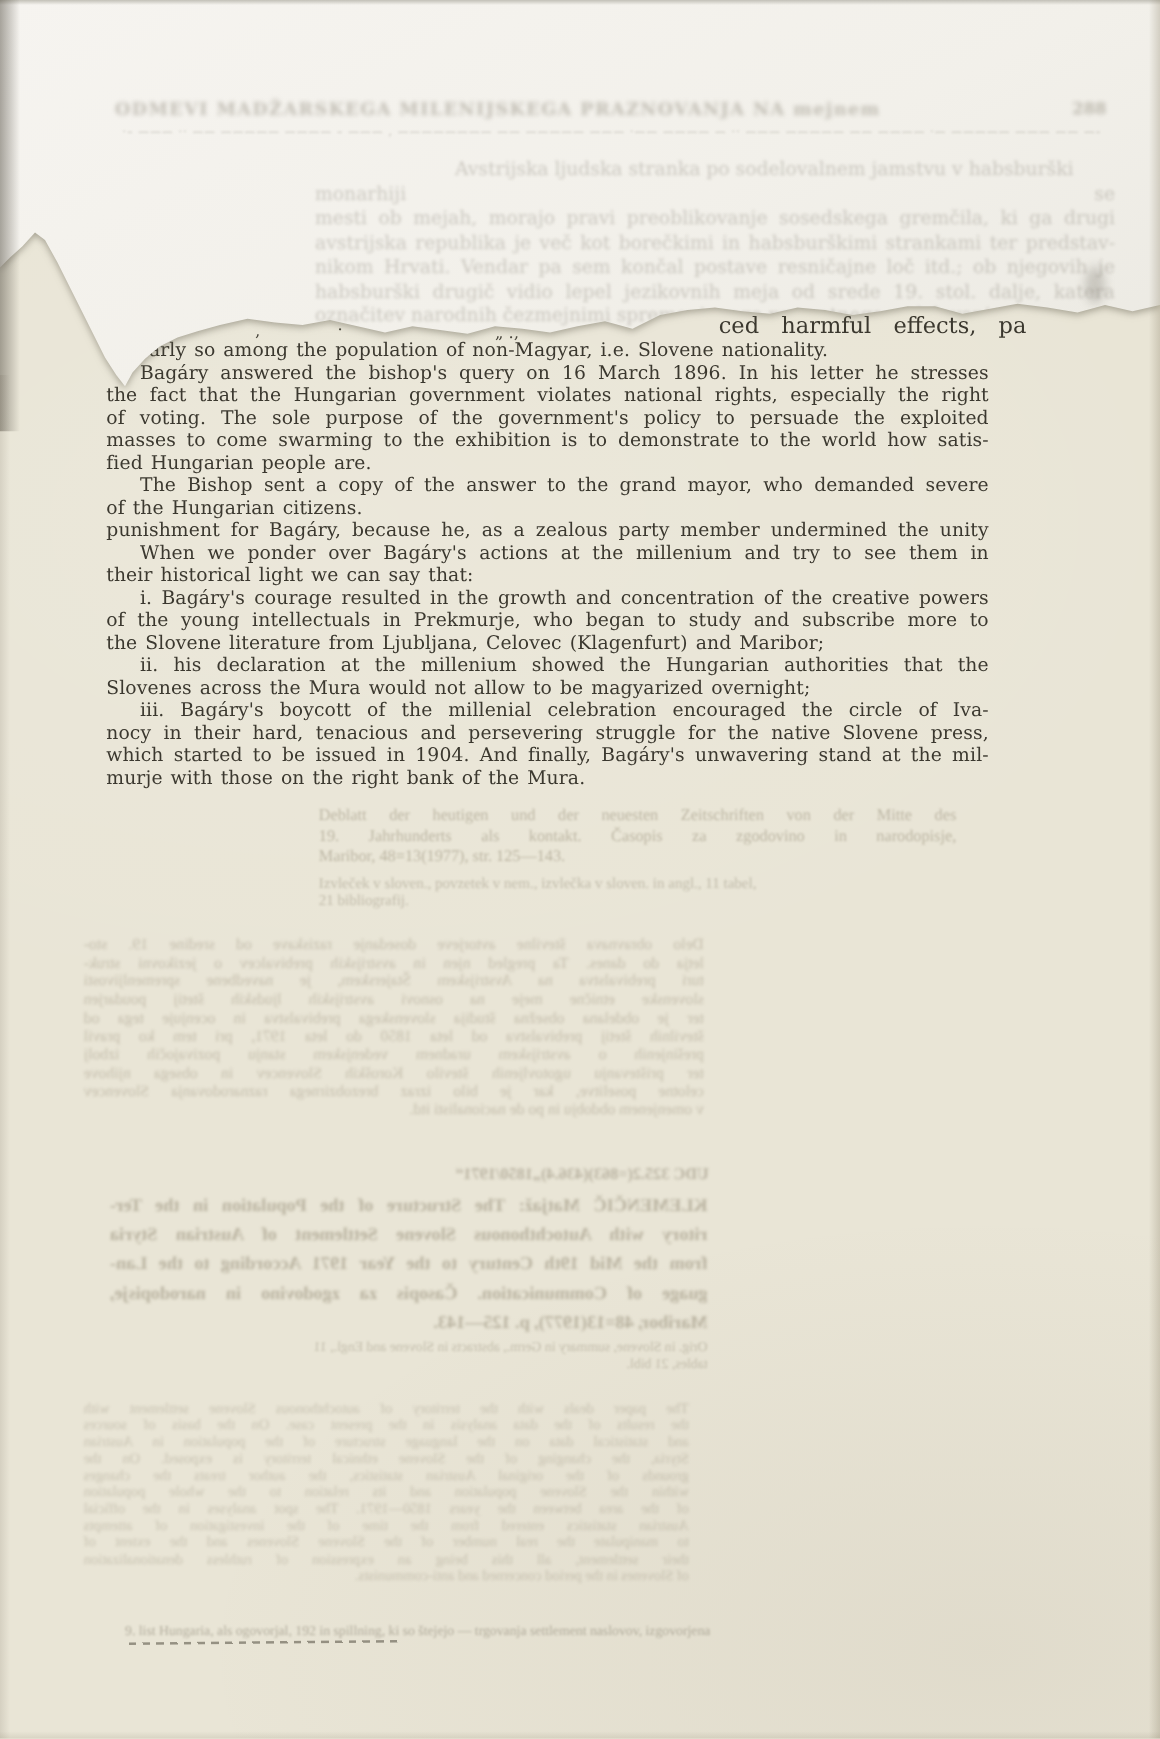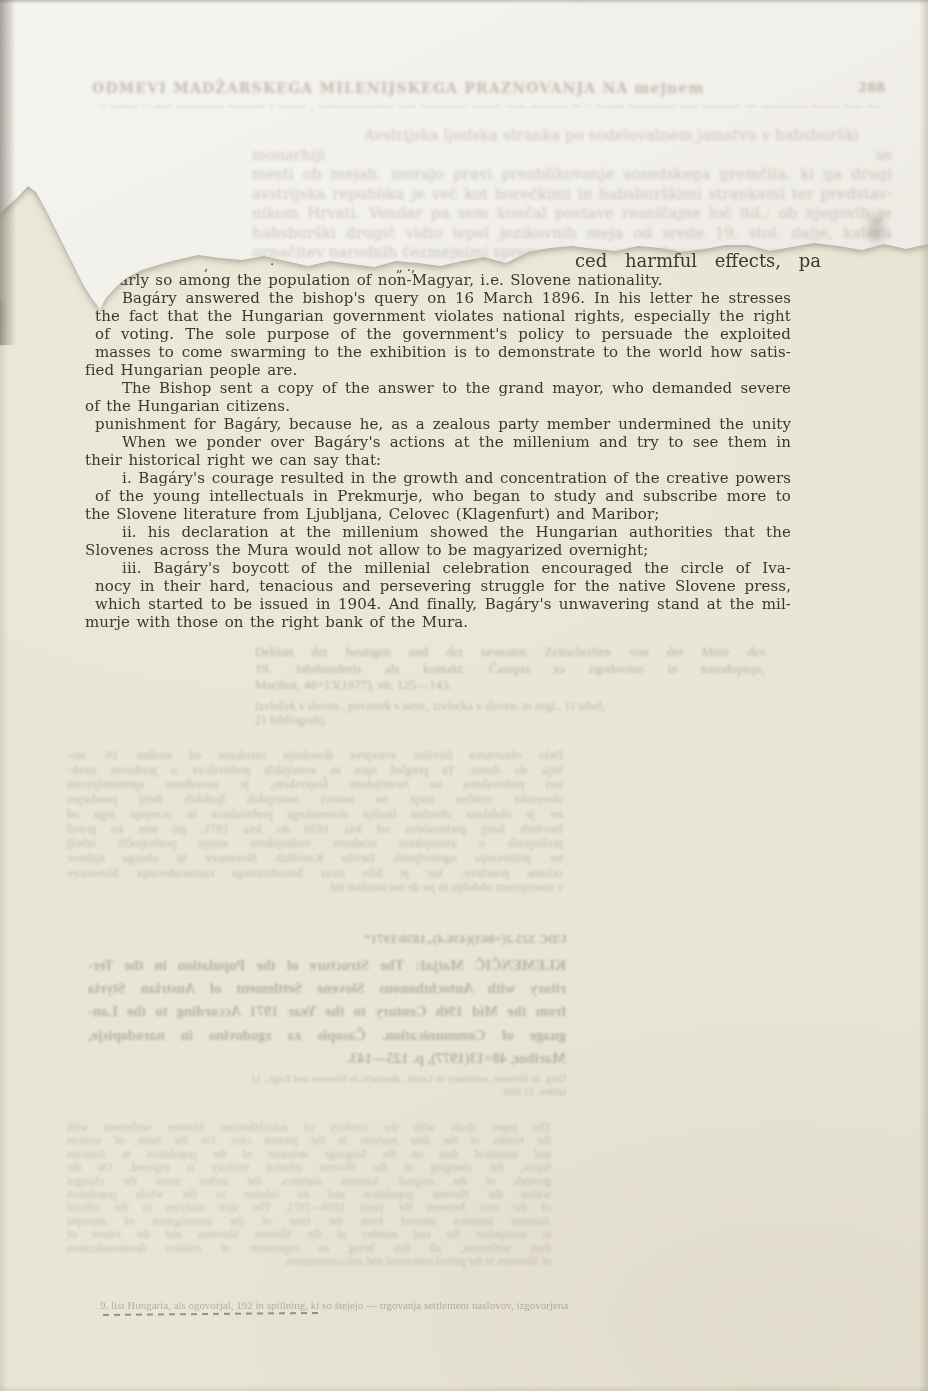--- a/index.html
+++ b/index.html
@@ -6,21 +6,21 @@
   #page{position:relative;width:928px;height:1391px;overflow:hidden;
         font-family:"DejaVu Serif",serif;
         background:
           radial-gradient(1200px 700px at 30% 30%, rgba(255,255,255,.10), rgba(0,0,0,0) 60%),
           radial-gradient(900px 500px at 85% 95%, rgba(120,105,80,.08), rgba(0,0,0,0) 70%),
           #e9e5d6;}
   
   #maintext{position:absolute;left:85px;top:271px;width:706px;color:#3b382f;
             font-size:15px;line-height:18px;word-spacing:1.5px;letter-spacing:.1px;}
   .tl{text-align:justify;white-space:normal;}
-  .just{text-align-last:justify;margin-left:10px;}
+  .just{text-align-last:justify;}
   .ind{text-indent:27px;}
   #fragline{position:absolute;left:575px;top:252px;width:260px;color:#3b382f;
             font-size:18px;line-height:17px;word-spacing:12px;}
   .fragmark{position:absolute;color:#4a473d;font-size:13px;}
   
   .ghost{position:absolute;font-family:Liberation Serif, serif;color:rgba(130,121,98,.40);
          filter:blur(1.05px);text-align:justify;}
   .mir{transform:scaleX(-1);}
   .gjust{text-align-last:justify;}
   .gb{font-weight:bold;}
@@ -124,21 +124,21 @@
     <div class="tl">ticularly so among the population of non-Magyar, i.e. Slovene nationality.</div>
     <div class="tl just ind">Bagáry answered the bishop's query on 16 March 1896. In his letter he stresses</div>
     <div class="tl just">the fact that the Hungarian government violates national rights, especially the right</div>
     <div class="tl just">of voting. The sole purpose of the government's policy to persuade the exploited</div>
     <div class="tl just">masses to come swarming to the exhibition is to demonstrate to the world how satis-</div>
     <div class="tl">fied Hungarian people are.</div>
     <div class="tl just ind">The Bishop sent a copy of the answer to the grand mayor, who demanded severe</div>
     <div class="tl">of the Hungarian citizens.</div>
     <div class="tl just">punishment for Bagáry, because he, as a zealous party member undermined the unity</div>
     <div class="tl just ind">When we ponder over Bagáry's actions at the millenium and try to see them in</div>
-    <div class="tl">their historical right we can say that:</div>
+    <div class="tl">their historical light we can say that:</div>
     <div class="tl just ind">i. Bagáry's courage resulted in the growth and concentration of the creative powers</div>
     <div class="tl just">of the young intellectuals in Prekmurje, who began to study and subscribe more to</div>
     <div class="tl">the Slovene literature from Ljubljana, Celovec (Klagenfurt) and Maribor;</div>
     <div class="tl just ind">ii. his declaration at the millenium showed the Hungarian authorities that the</div>
     <div class="tl">Slovenes across the Mura would not allow to be magyarized overnight;</div>
     <div class="tl just ind">iii. Bagáry's boycott of the millenial celebration encouraged the circle of Iva-</div>
     <div class="tl just">nocy in their hard, tenacious and persevering struggle for the native Slovene press,</div>
     <div class="tl just">which started to be issued in 1904. And finally, Bagáry's unwavering stand at the mil-</div>
     <div class="tl">murje with those on the right bank of the Mura.</div>
   </div>

